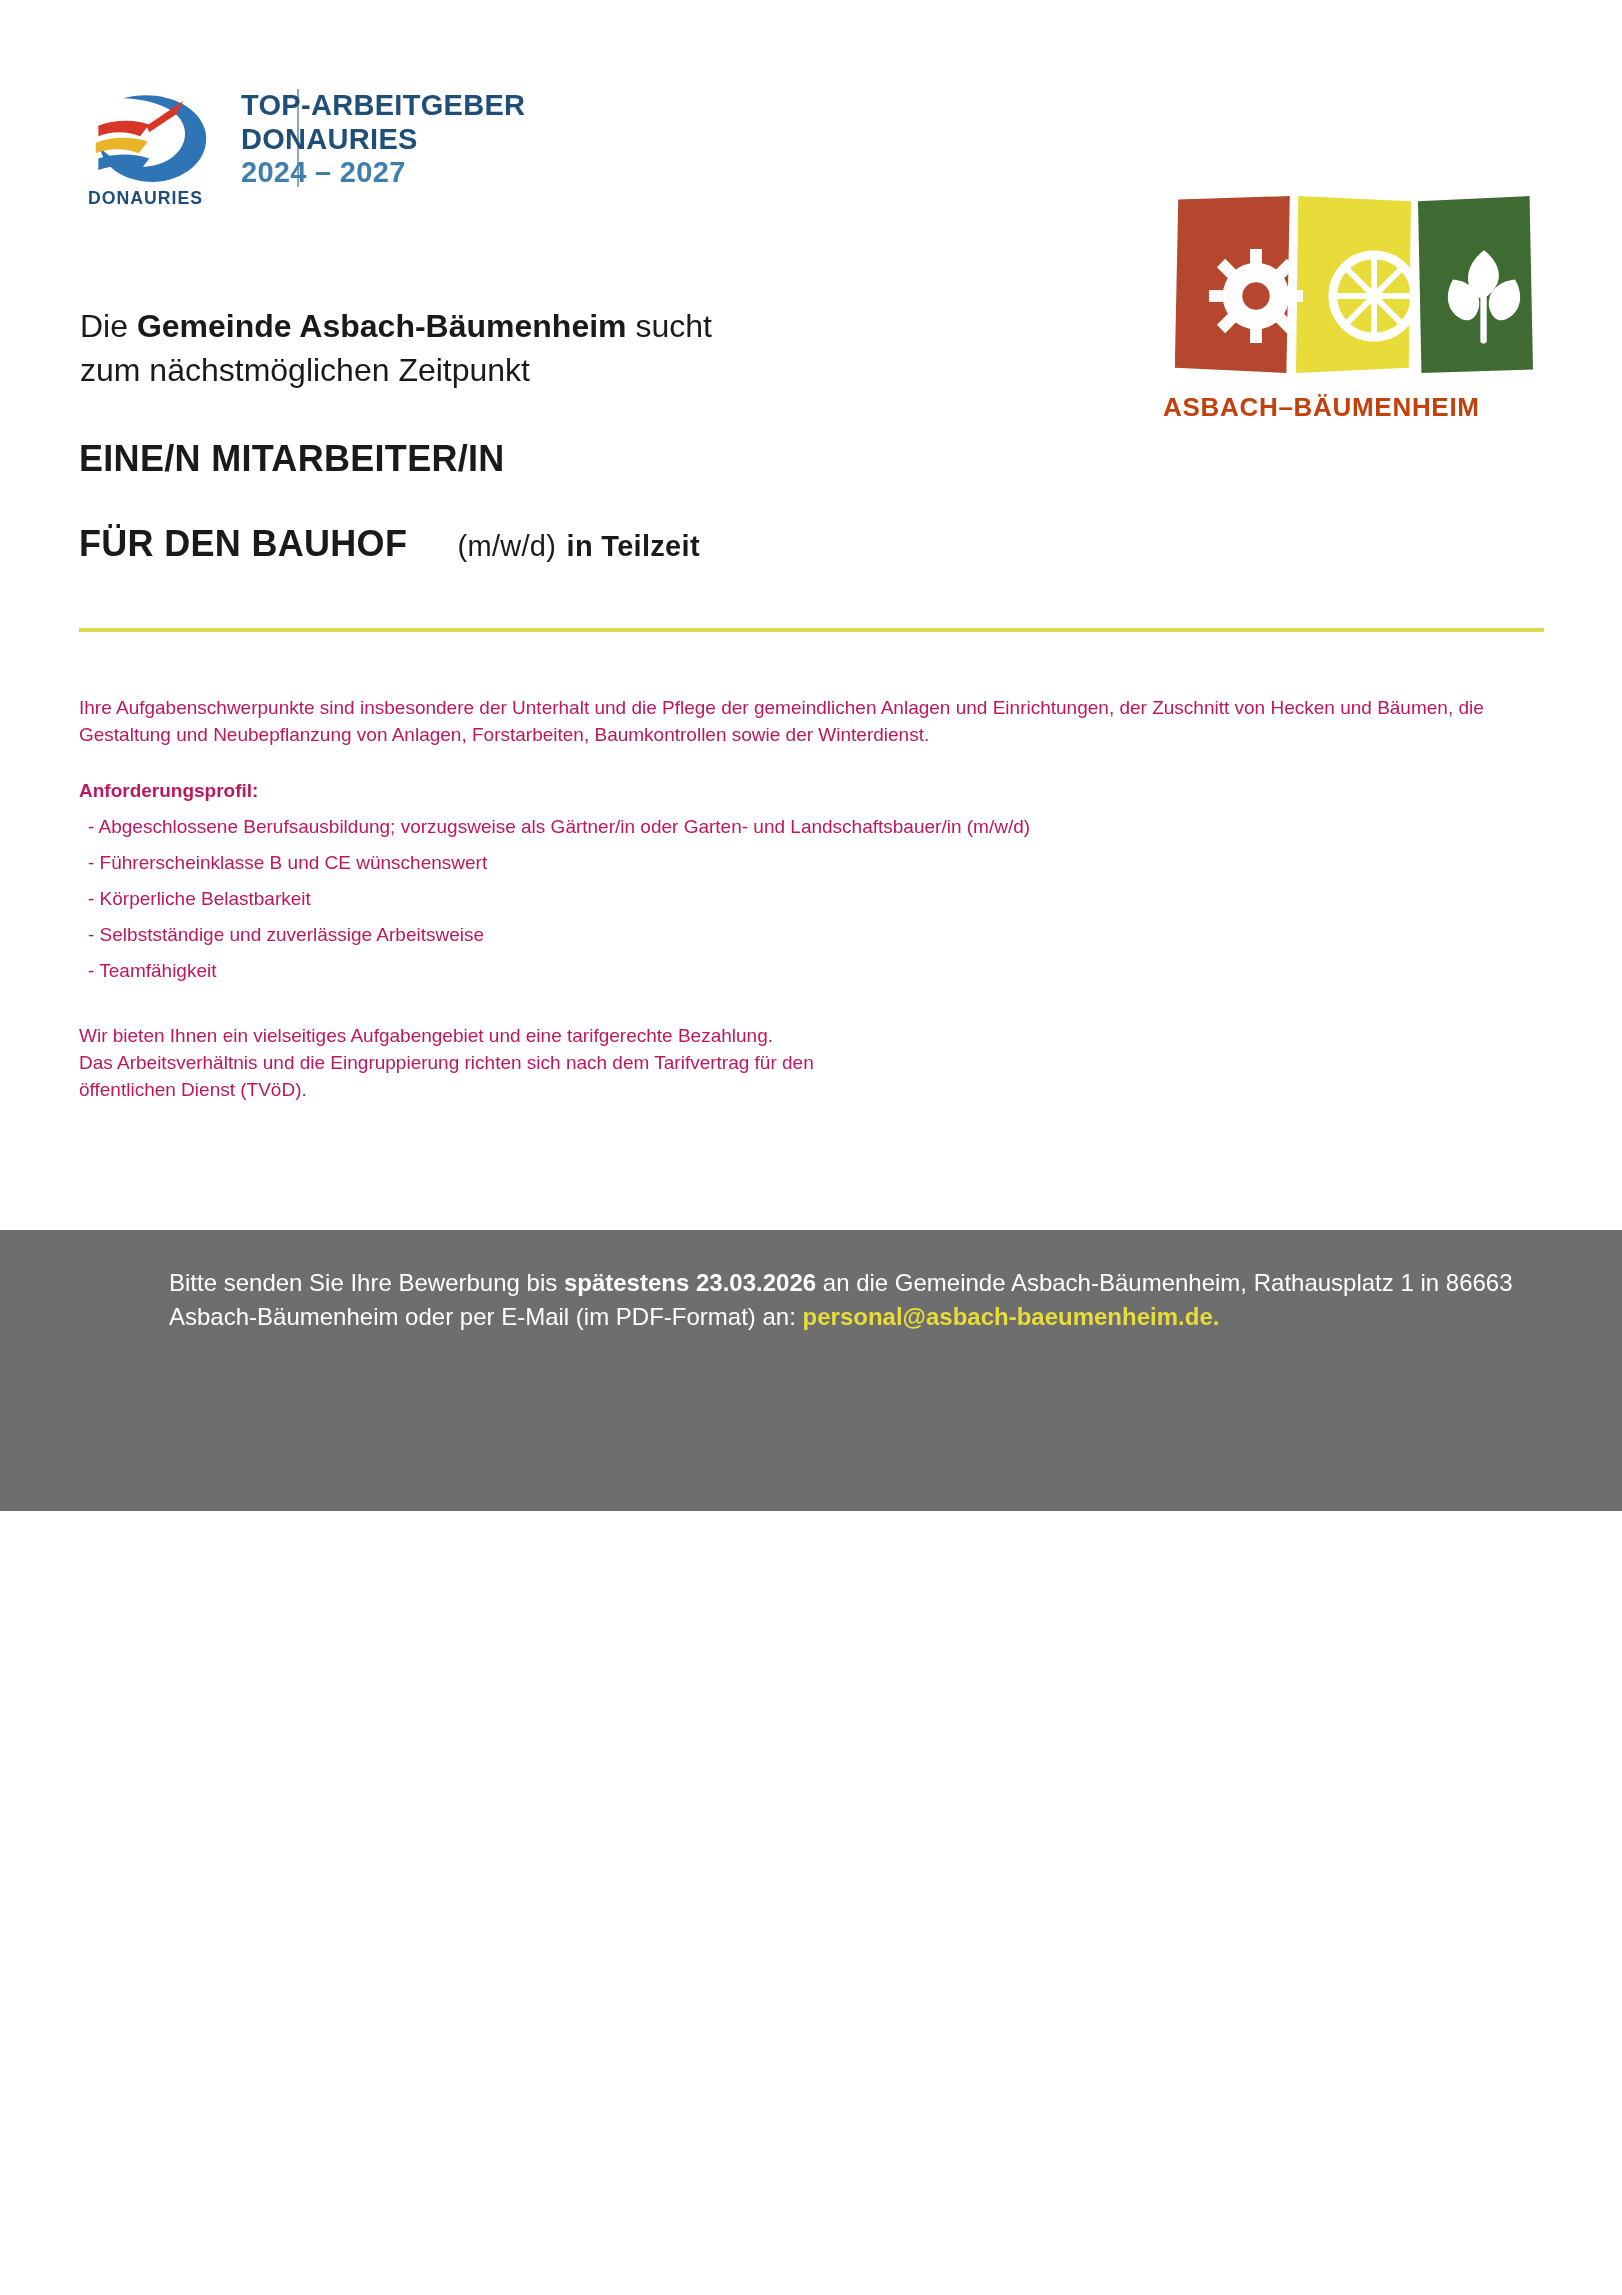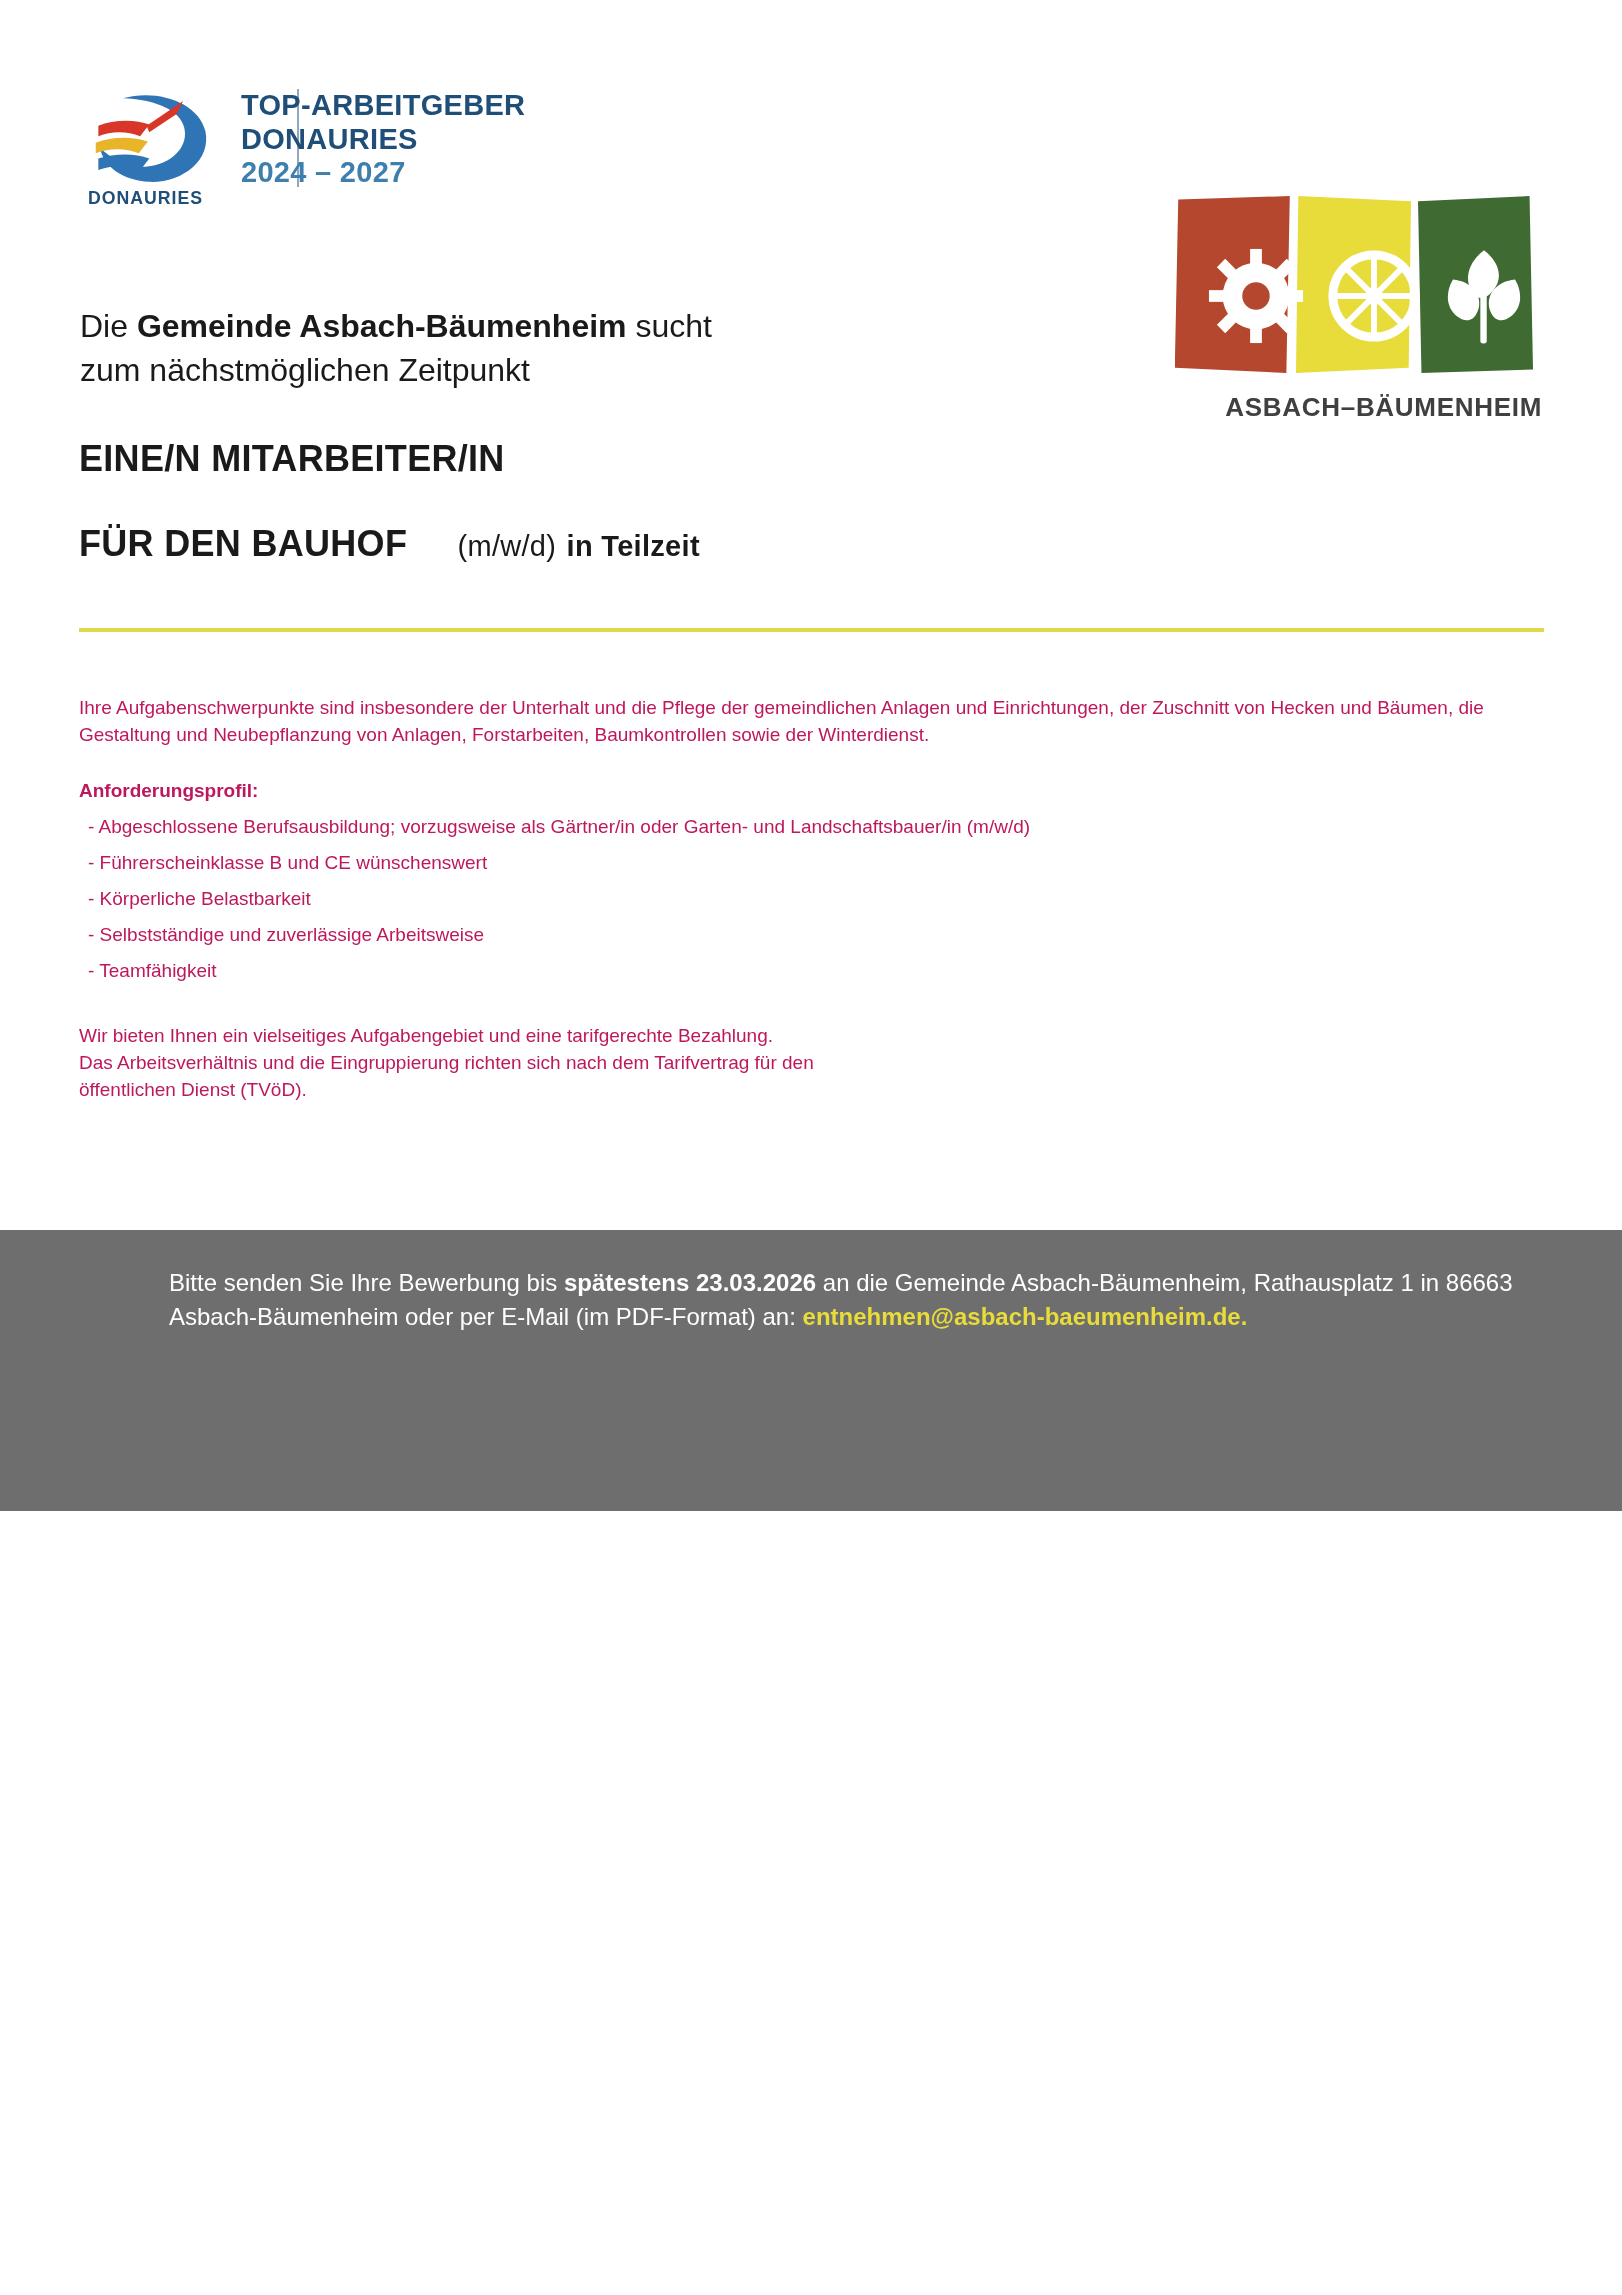--- a/index.html
+++ b/index.html
@@ -127,25 +127,25 @@
     left: 275px;
     top: 47px;
     width: 92px;
     height: 105px;
   }
   .town-logo .town-name {
     position: absolute;
     left: 0;
     top: 196px;
     width: 379px;
-    text-align: right;
+    text-align: left;
     font-size: 26px;
     font-weight: bold;
     letter-spacing: 0.7px;
-    color: #404040;
+    color: #c2410c;
   }
 
   
   .intro {
     position: absolute;
     left: 80px;
     top: 304px;
     font-size: 32px;
     line-height: 1.38;
     color: #1a1a1a;
@@ -333,16 +333,16 @@
   </div>
   <div class="spacer"></div>
   <p>Wir bieten Ihnen ein vielseitiges Aufgabengebiet und eine tarifgerechte Bezahlung.</p>
   <p>Das Arbeitsverhältnis und die Eingruppierung richten sich nach dem Tarifvertrag für den</p>
   <p>öffentlichen Dienst (TVöD).</p>
 </div>
 
 <div class="grey-panel">
   <div class="main-text">
     <span>Bitte senden Sie Ihre Bewerbung bis </span><b>spätestens 23.03.2026</b><span> an die Gemeinde Asbach-Bäumenheim, Rathausplatz 1 in 86663 Asbach-Bäumenheim oder per E-Mail (im PDF-Format) an:</span>
-    <span class="mail">entnehmen@asbach-baeumenheim.de.</span>
+    <span class="mail">personal@asbach-baeumenheim.de.</span>
   </div>
 </div>
 
 
 </body></html>

